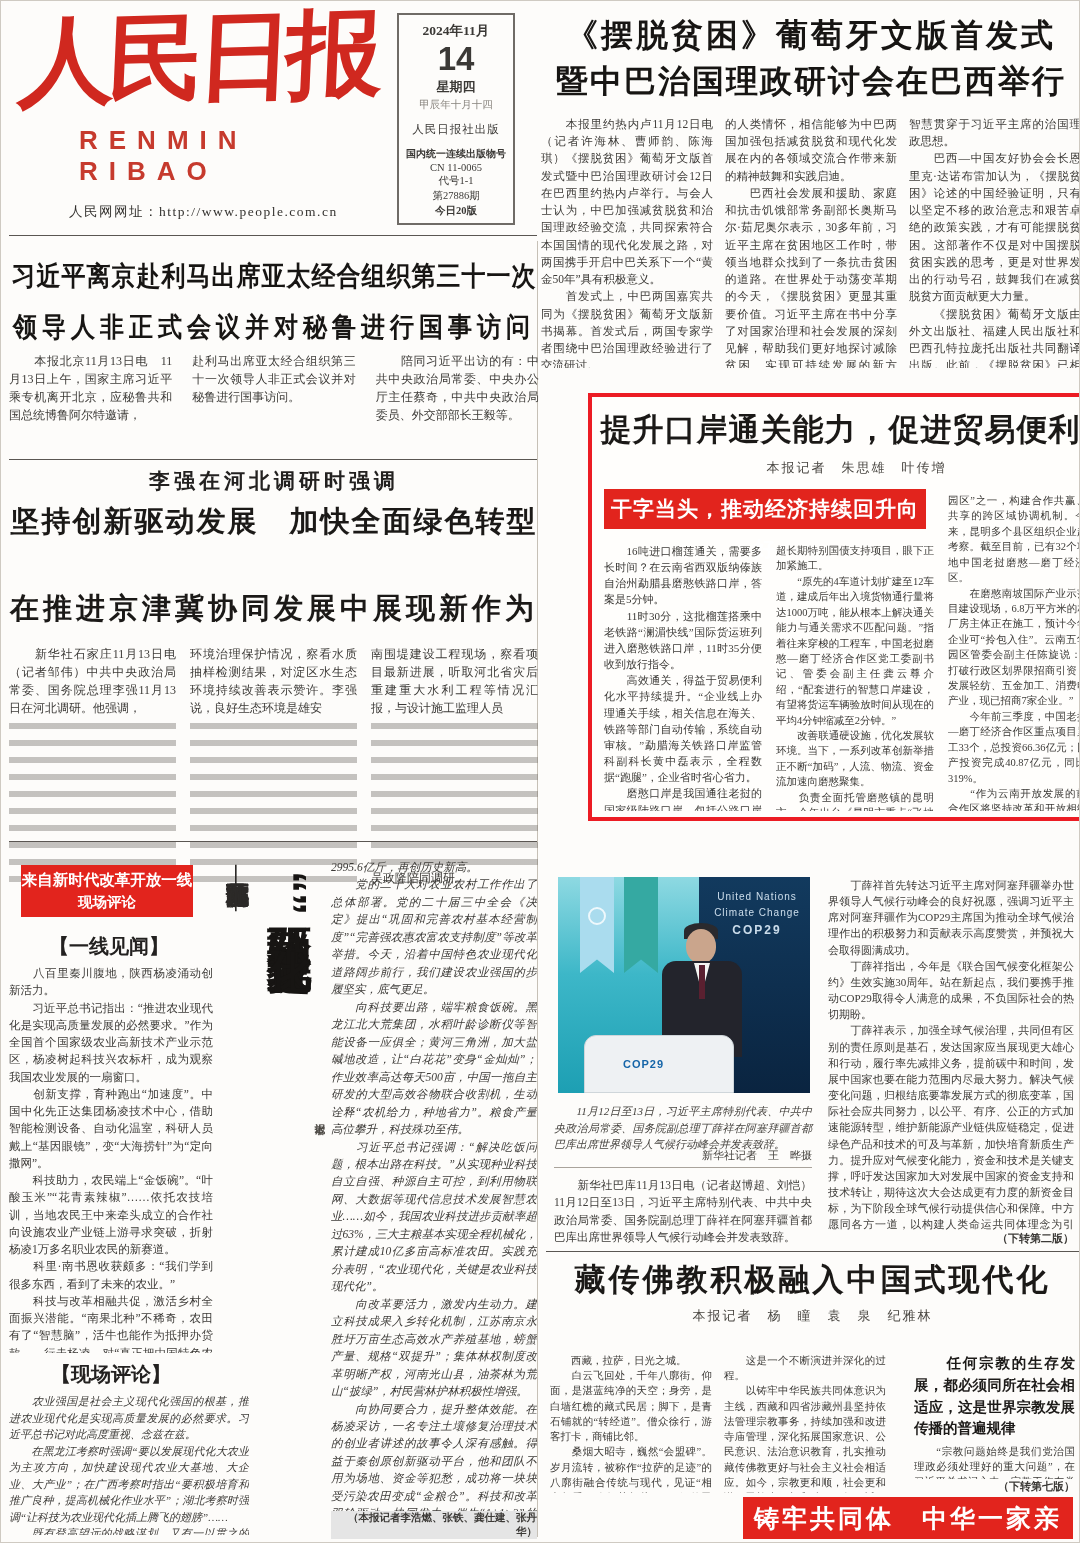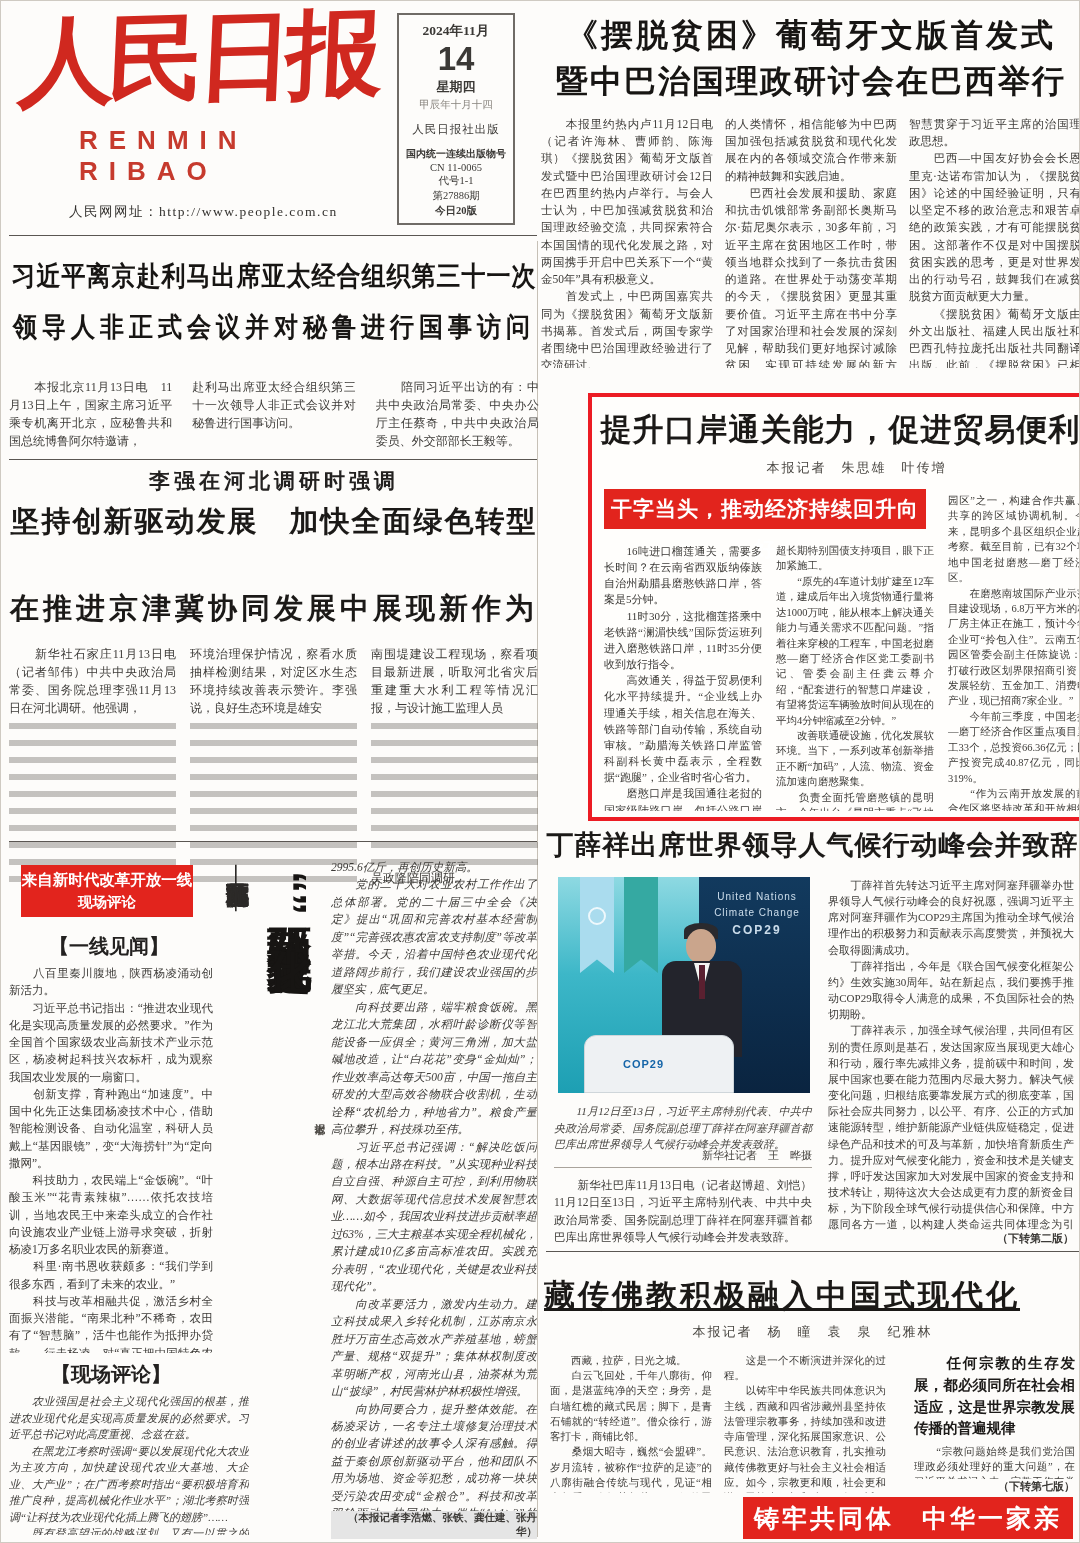--- a/index.html
+++ b/index.html
@@ -128,21 +128,21 @@
 　　活动由国务院新闻办公室、中国外文局、中国驻巴西使领馆和卢拉学会等巴方机构共同主办承办。中巴各界人士近300人出席活动。</div>
     </div>
   </div>
 
   <div class="abs rule" style="left:8px; top:234px; width:528px;"></div>
   <div class="abs vline" style="left:536px; top:240px; height:1296px;"></div>
 
   <div class="abs" style="left:8px; top:244px; width:530px;">
     <div class="headline-black" style="font-size:24px; letter-spacing:1px; text-align:center; line-height:2.3; transform:scaleY(1.12); transform-origin:top;">习近平离京赴利马出席亚太经合组织第三十一次</div>
     <div class="headline-black" style="font-size:24px; letter-spacing:5px; text-align:center; line-height:2.0; transform:scaleY(1.12); transform-origin:top;">领导人非正式会议并对秘鲁进行国事访问</div>
-    <div style="display:flex; gap:20px; margin-top:30px;">
+    <div style="display:flex; gap:20px; margin-top:4px;">
       <div class="jt clip" style="width:167px; height:70px; font-size:12px; line-height:1.5;">　　本报北京11月13日电　11月13日上午，国家主席习近平乘专机离开北京，应秘鲁共和国总统博鲁阿尔特邀请，</div>
       <div class="jt clip" style="width:167px; height:70px; font-size:12px; line-height:1.5;">赴利马出席亚太经合组织第三十一次领导人非正式会议并对秘鲁进行国事访问。</div>
       <div class="jt clip" style="width:167px; height:70px; font-size:12px; line-height:1.5;">　　陪同习近平出访的有：中共中央政治局常委、中央办公厅主任蔡奇，中共中央政治局委员、外交部部长王毅等。</div>
     </div>
   </div>
 
   <div class="abs rule" style="left:8px; top:458px; width:528px;"></div>
 
   <div class="abs" style="left:8px; top:466px; width:530px;">
     <div class="kicker-c sans" style="font-size:21px; letter-spacing:4px;">李强在河北调研时强调</div>
@@ -215,21 +215,20 @@
 　　“原先的4车道计划扩建至12车道，建成后年出入境货物通行量将达1000万吨，能从根本上解决通关能力与通关需求不匹配问题。”指着往来穿梭的工程车，中国老挝磨憨—磨丁经济合作区党工委副书记、管委会副主任龚云尊介绍，“配套进行的智慧口岸建设，有望将货运车辆验放时间从现在的平均4分钟缩减至2分钟。”
 　　改善联通硬设施，优化发展软环境。当下，一系列改革创新举措正不断“加码”，人流、物流、资金流加速向磨憨聚集。
 　　负责全面托管磨憨镇的昆明市，今年出台《昆明市重点“飞地园区”跨区域协作管理办法（试行）》，将中国老挝磨憨—磨丁经济合作区列为昆明“飞地</div>
     <div class="abs jt clip" style="left:356px; top:96px; width:161px; height:318px; font-size:10.5px; line-height:1.47;">园区”之一，构建合作共赢、利益共享的跨区域协调机制。今年以来，昆明多个县区组织企业赴磨憨考察。截至目前，已有32个项目落地中国老挝磨憨—磨丁经济合作区。
 　　在磨憨南坡国际产业示范园项目建设现场，6.8万平方米的标准化厂房主体正在施工，预计今年年底企业可“拎包入住”。云南五华产业园区管委会副主任陈旋说：“我们打破行政区划界限招商引资，重点发展轻纺、五金加工、消费电子等产业，现已招商7家企业。”
 　　今年前三季度，中国老挝磨憨—磨丁经济合作区重点项目累计开工33个，总投资66.36亿元；固定资产投资完成40.87亿元，同比增长319%。
 　　“作为云南开放发展的前沿，合作区将坚持改革和开放相统一，落实好一揽子增量政策，进一步扩大自主开放，完善政策支撑，提高基础设施和公共服务配套，加大引资稳资力度，持续优化营商环境。”龚云尊表示。</div>
   </div>
 
   <div class="abs" style="left:543px; top:826px; width:537px; height:422px;">
-    <div class="headline-song" style="font-size:27px; letter-spacing:1px; text-align:center;">丁薛祥出席世界领导人气候行动峰会并致辞</div>
     <div id="photo" class="abs" style="left:14px; top:50px; width:252px; height:216px;">
       <div class="ph-panel"></div>
       <div class="ph-cop">
         <span>United Nations Climate Change</span><br>
         <span style="font-weight:700; font-size:12px; letter-spacing:2px;">COP29</span>
       </div>
       <div class="ph-flag f1">
           <div class="ph-emblem"></div>
         </div>
       <div class="ph-flag f2"></div>
@@ -250,21 +249,21 @@
 　　丁薛祥指出，今年是《联合国气候变化框架公约》生效实施30周年。站在新起点，我们要携手推动COP29取得令人满意的成果，不负国际社会的热切期盼。
 　　丁薛祥表示，加强全球气候治理，共同但有区别的责任原则是基石，发达国家应当展现更大雄心和行动，履行率先减排义务，提前碳中和时间，发展中国家也要在能力范围内尽最大努力。解决气候变化问题，归根结底要靠发展方式的彻底变革，国际社会应共同努力，以公平、有序、公正的方式加速能源转型，维护新能源产业链供应链稳定，促进绿色产品和技术的可及与革新，加快培育新质生产力。提升应对气候变化能力，资金和技术是关键支撑，呼吁发达国家加大对发展中国家的资金支持和技术转让，期待这次大会达成更有力度的新资金目标，为下阶段全球气候行动提供信心和保障。中方愿同各方一道，以构建人类命运共同体理念为引领，合力保护人类共同的地球家园，共建清洁美丽世界。
 　　与会期间，丁薛祥分别同马尔代夫总统穆伊兹、圣多美和普林西比总理特罗瓦达、格林纳达总理米切尔进行了简短友好交谈，并会见了联合国秘书长古特雷斯。
 　　丁薛祥会见古特雷斯时表示，中国坚定捍卫多边主义，始终维护以联合国为核心的国际体系，</div>
     <div class="abs turn-note" style="left:284px; top:404px; width:246px;">（下转第二版）</div>
   </div>
 
   <div class="abs rule" style="left:545px; top:1250px; width:533px;"></div>
 
   <div class="abs" style="left:543px; top:1256px; width:537px; height:236px;">
-    <div class="headline-song" style="font-size:31px; letter-spacing:3px; margin-top:18px;text-decoration:underline;">藏传佛教积极融入中国式现代化</div>
+    <div class="headline-song" style="font-size:31px; letter-spacing:3px; text-align:center; margin-top:2px;">藏传佛教积极融入中国式现代化</div>
     <div class="byline" style="margin-top:6px;">本报记者　杨　瞳　袁　泉　纪雅林</div>
     <div class="abs jt clip" style="left:6px; top:96px; width:162px; height:140px; font-size:10.5px; line-height:1.45;">　　西藏，拉萨，日光之城。
 　　白云飞回处，千年八廓街。仰面，是湛蓝纯净的天空；身旁，是白墙红檐的藏式民居；脚下，是青石铺就的“转经道”。僧众徐行，游客打卡，商铺比邻。
 　　桑烟大昭寺，巍然“会盟碑”。岁月流转，被称作“拉萨的足迹”的八廓街融合传统与现代，见证“相亲相爱，犹如茶与盐巴”一般的民族亲情，也成为观察藏传佛教中国化的一扇窗户。
 　　2020年8月，在中央第七次西藏工作座谈会上，习近平总书记强调：“要积极引导藏传佛教与社会主义社会相适应，推进藏传佛教中国化。”</div>
     <div class="abs jt clip" style="left:180px; top:96px; width:162px; height:140px; font-size:10.5px; line-height:1.45;">　　这是一个不断演进并深化的过程。
 　　以铸牢中华民族共同体意识为主线，西藏和四省涉藏州县坚持依法管理宗教事务，持续加强和改进寺庙管理，深化拓展国家意识、公民意识、法治意识教育，扎实推动藏传佛教更好与社会主义社会相适应。如今，宗教更和顺，社会更和谐，民族也更加和睦。正如习近平总书记所说：“各民族文化在这里交流交往交融，我们中华民族的大家庭在这里其乐融融。”</div>
     <div class="abs clip" style="left:370px; top:96px; width:161px; height:140px;">
       <div class="bold-intro">　　任何宗教的生存发展，都必须同所在社会相适应，这是世界宗教发展传播的普遍规律</div>
       <div class="jt" style="font-size:10.5px; line-height:1.45; margin-top:4px;">　　“宗教问题始终是我们党治国理政必须处理好的重大问题”，在习近平总书记心中，宗教工作在党和国家工作全局中具有特殊的重要性。</div>

